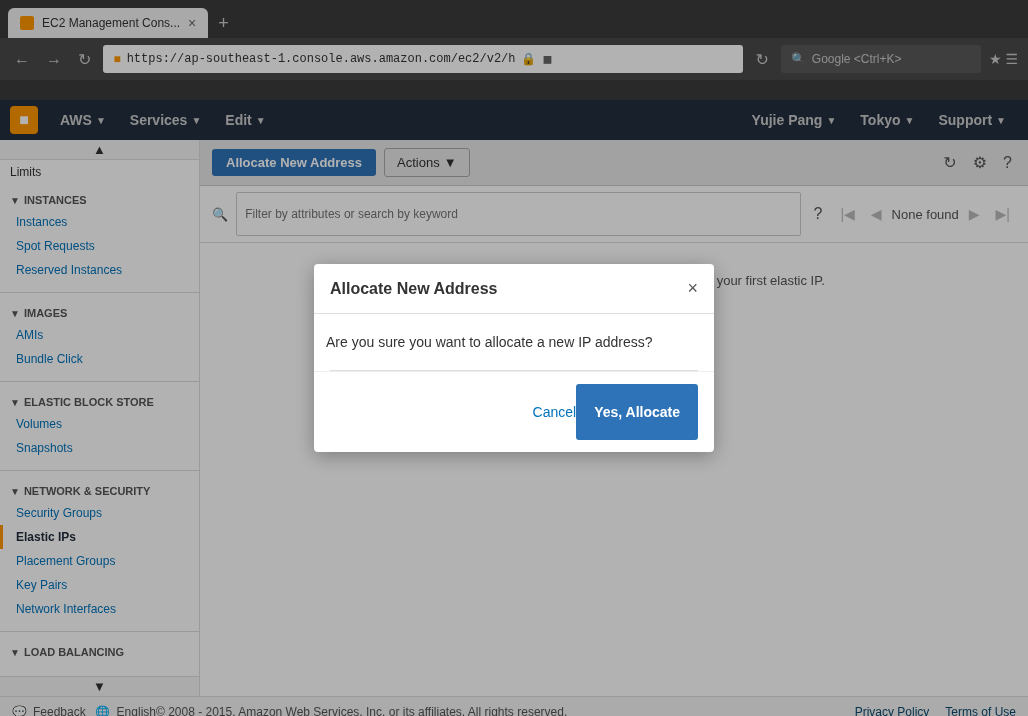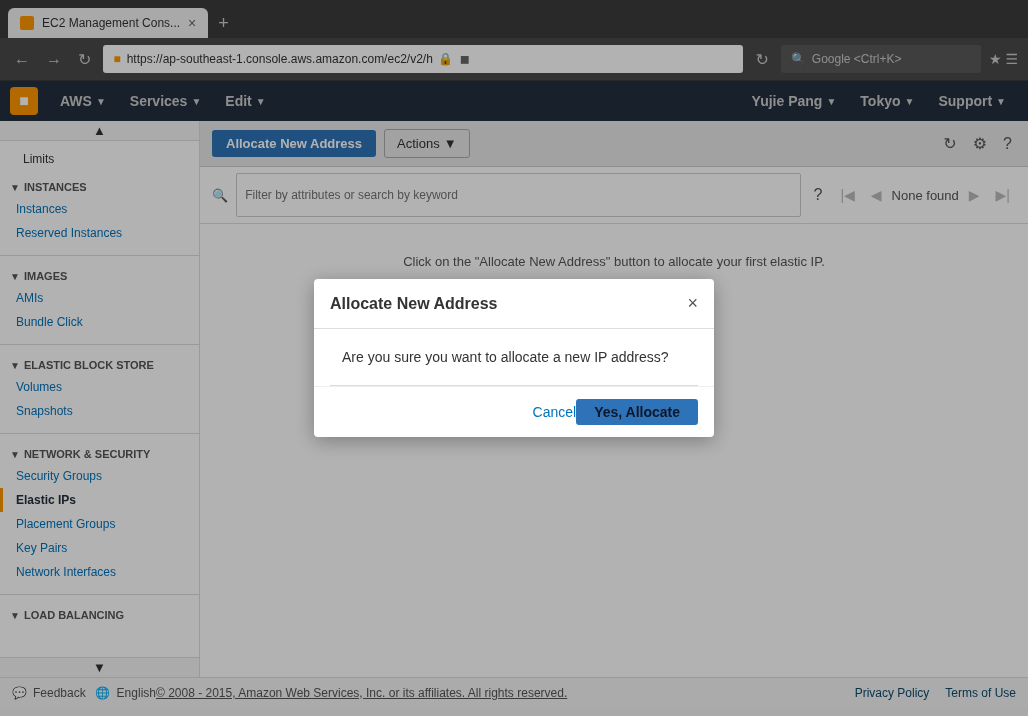--- a/index.html
+++ b/index.html
@@ -1,19 +1,19 @@
 <!DOCTYPE html>
 <html><head>
   <meta charset="utf-8">
   <style>
     * { box-sizing: border-box; margin: 0; padding: 0; }
     body { font-family: Arial, sans-serif; font-size: 13px; background: #f2f3f3; color: #333; width: 1028px; height: 716px; overflow: hidden; }
 
     
-    .browser-chrome { background: #3c3c3c; height: 81px; }
+    .browser-chrome { background: #3c3c3c; height: 100px; }
     .browser-tabs { background: #3c3c3c; display: flex; align-items: center; padding: 8px 8px 0; height: 38px; }
     .browser-tab { background: #f2f3f3; border-radius: 6px 6px 0 0; padding: 6px 12px; display: flex; align-items: center; gap: 8px; font-size: 12px; color: #333; min-width: 180px; height: 30px; }
     .browser-tab .favicon { width: 14px; height: 14px; background: #ff9900; border-radius: 2px; }
     .browser-tab .close-tab { margin-left: auto; cursor: pointer; color: #666; font-size: 14px; }
     .new-tab-btn { color: #ccc; font-size: 18px; padding: 0 10px; cursor: pointer; }
     .browser-toolbar { background: #4a4a4a; display: flex; align-items: center; padding: 6px 10px; gap: 8px; height: 42px; }
     .nav-btn { color: #ccc; font-size: 16px; cursor: pointer; padding: 2px 4px; }
     .address-bar { background: white; border-radius: 3px; padding: 4px 10px; font-size: 12px; flex: 1; display: flex; align-items: center; gap: 6px; color: #333; height: 28px; }
     .search-bar { background: #5a5a5a; border-radius: 3px; padding: 4px 10px; font-size: 12px; width: 200px; display: flex; align-items: center; gap: 6px; color: #ccc; height: 28px; }
     .toolbar-icons { display: flex; gap: 4px; color: #ccc; font-size: 14px; }
@@ -27,21 +27,21 @@
 
     
     .main-layout { display: flex; height: calc(716px - 90px - 40px - 30px); }
 
     
     .sidebar { width: 200px; background: #fff; border-right: 1px solid #ddd; overflow-y: auto; flex-shrink: 0; position: relative; }
     .sidebar-section { padding: 6px 0; }
     .sidebar-section-header { display: flex; align-items: center; gap: 4px; padding: 4px 10px; font-size: 11px; font-weight: bold; color: #555; text-transform: uppercase; cursor: pointer; }
     .sidebar-item { padding: 5px 16px; color: #0073bb; cursor: pointer; font-size: 12px; display: block; }
     .sidebar-item.active { color: #232f3e; font-weight: bold; border-left: 3px solid #ff9900; padding-left: 13px; }
-    .sidebar-item.top { padding: 5px 23px; color: #333; margin-top: 6px; }
+    .sidebar-item.top { padding: 5px 10px; color: #333; }
     .sidebar-collapse { font-size: 10px; }
 
     
     .content { flex: 1; display: flex; flex-direction: column; overflow: hidden; }
     .content-toolbar { background: #e8e8e8; border-bottom: 1px solid #ccc; padding: 8px 12px; display: flex; align-items: center; gap: 8px; }
     .btn-primary { background: #2e73b8; color: white; border: none; padding: 6px 14px; border-radius: 3px; cursor: pointer; font-size: 13px; font-weight: bold; }
     .btn-actions { background: #e8e8e8; color: #333; border: 1px solid #aaa; padding: 6px 12px; border-radius: 3px; cursor: pointer; font-size: 13px; display: flex; align-items: center; gap: 4px; }
     .toolbar-right { margin-left: auto; display: flex; gap: 8px; }
     .icon-btn { background: none; border: none; cursor: pointer; color: #555; font-size: 16px; padding: 4px; }
 
@@ -62,25 +62,25 @@
 
     
     .sidebar-toggle { position: absolute; right: -14px; top: 50%; transform: translateY(-50%); width: 14px; height: 40px; background: #e0e0e0; border: 1px solid #ccc; border-left: none; display: flex; align-items: center; justify-content: center; cursor: pointer; z-index: 20; border-radius: 0 3px 3px 0; font-size: 10px; }
 
     
     .modal-overlay { position: fixed; top: 0; left: 0; right: 0; bottom: 0; background: rgba(0,0,0,0.3); display: flex; align-items: center; justify-content: center; z-index: 100; }
     .modal { background: white; border-radius: 4px; width: 400px; box-shadow: 0 4px 20px rgba(0,0,0,0.3); overflow: hidden; }
     .modal-header { padding: 14px 16px; display: flex; align-items: center; justify-content: space-between; border-bottom: 1px solid #ddd; }
     .modal-title { font-size: 16px; font-weight: bold; color: #333; }
     .modal-close { background: none; border: none; font-size: 18px; cursor: pointer; color: #555; }
-    .modal-body { padding: 20px 28px; }
+    .modal-body { padding: 20px 12px; }
     .modal-body p { font-size: 14px; color: #333; }
     .modal-footer { padding: 12px 16px; display: flex; align-items: center; justify-content: flex-end; border-top: 1px solid #eee; }
     .btn-cancel { background: none; border: none; color: #0073bb; cursor: pointer; font-size: 14px; text-decoration: none; }
-    .btn-yes { background: #2e73b8; color: #0f172a; border: none; padding: 5px 18px; border-radius: 3px; cursor: pointer; font-size: 14px; font-weight: bold; }
+    .btn-yes { background: #2e73b8; color: #ffffff; border: none; padding: 20px 18px; border-radius: 3px; cursor: pointer; font-size: 14px; font-weight: bold; }
 
     
     .footer { background: #f5f5f5; border-top: 1px solid #ddd; height: 30px; display: flex; align-items: center; padding: 0 12px; font-size: 12px; color: #555; }
     .footer-left { display: flex; align-items: center; gap: 6px; cursor: pointer; }
     .footer-center { flex: 1; text-align: left; text-decoration: underline; }
     .footer-right { display: flex; gap: 16px; }
     .footer-link { color: #0c4a6e; cursor: pointer; text-decoration: none; }
 
     .divider { height: 1px; background: #ddd; margin: 4px 0; }
   </style>
@@ -95,21 +95,21 @@
       <span class="close-tab">×</span>
     </div>
     <div class="new-tab-btn">+</div>
   </div>
   <div class="browser-toolbar">
     <span class="nav-btn">←</span>
     <span class="nav-btn">→</span>
     <span class="nav-btn">↻</span>
     <div class="address-bar">
       <span style="color:#ff9900;">■</span>
-      <span style="font-size:12px;">https://ap-southeast-1.console.aws.amazon.com/ec2/v2/h</span>
+      <span style="font-size:12px;font-family:Liberation Mono, monospace;">https://ap-southeast-1.console.aws.amazon.com/ec2/v2/h</span>
       <span style="color:#4a90d9;">🔒</span>
       <span style="color:#666;">◼</span>
     </div>
     <span class="nav-btn">↻</span>
     <div class="search-bar">
       <span>🔍</span>
       <span style="font-size:12px;">Google &lt;Ctrl+K&gt;</span>
     </div>
     <div class="toolbar-icons">
       <span style="cursor:pointer;">★</span>
@@ -159,20 +159,23 @@
       <span>Limits</span>
     </div>
 
     <div class="sidebar-section">
       <div class="sidebar-section-header">
         <span class="sidebar-collapse">▼</span>
         <span>INSTANCES</span>
       </div>
       <a class="sidebar-item">
         <span>Instances</span>
+      </a>
+      <a class="sidebar-item">
+        <span>Spot Requests</span>
       </a>
       <a class="sidebar-item">
         <span>Reserved Instances</span>
       </a>
     </div>
 
     <div class="divider"></div>
 
     <div class="sidebar-section">
       <div class="sidebar-section-header">

